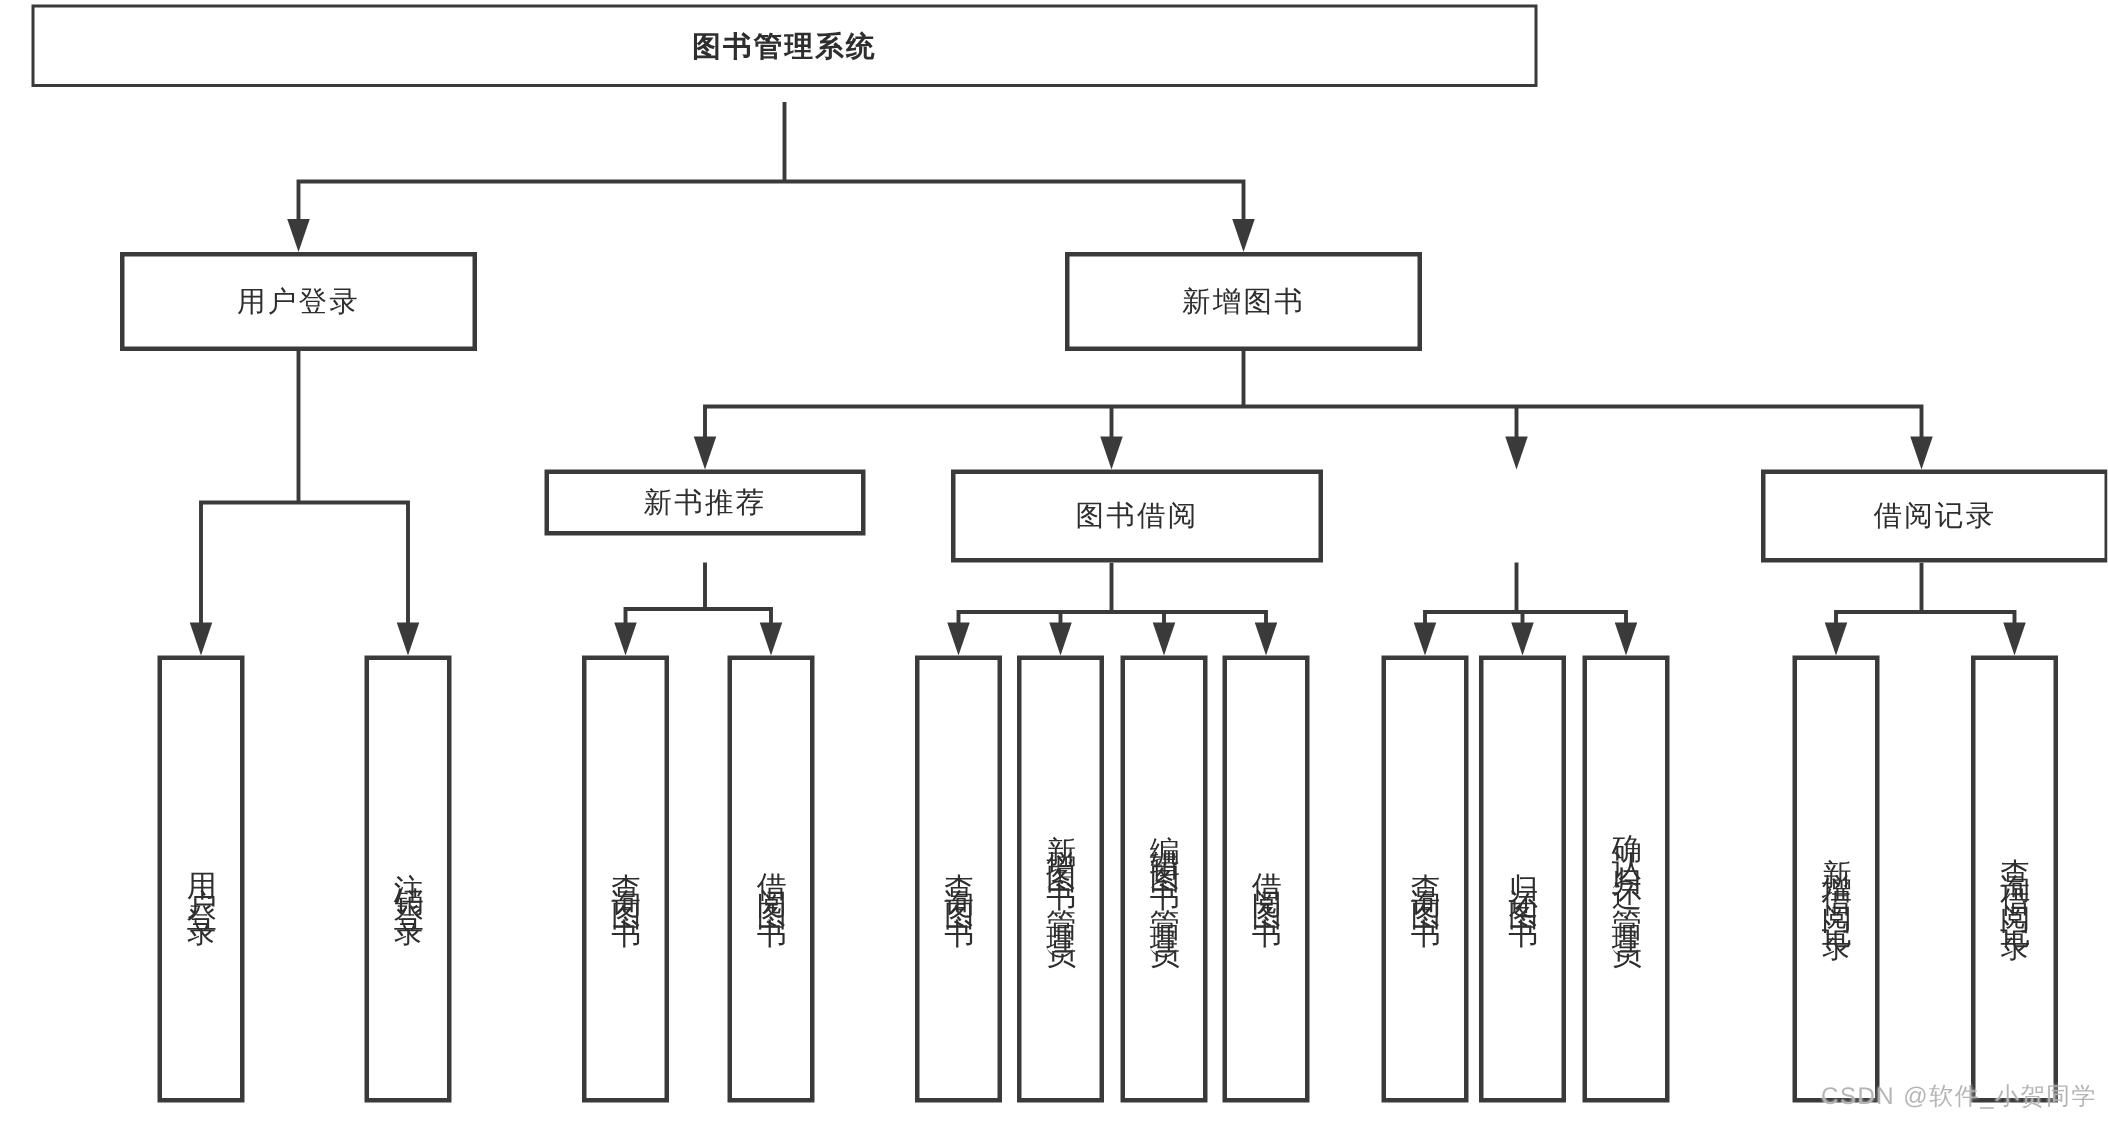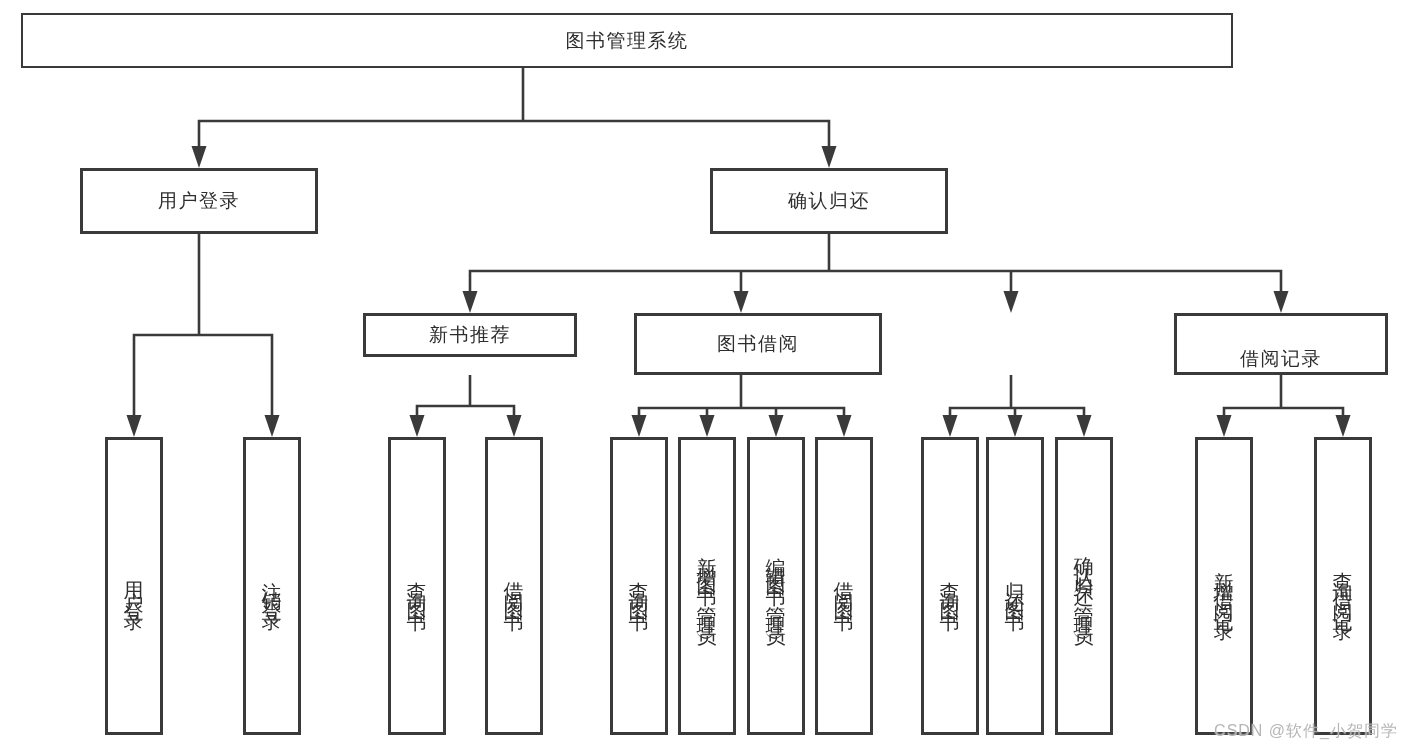--- a/index.html
+++ b/index.html
@@ -101,38 +101,38 @@
       <polygon points="768.5,415 783.5,415 776,437"></polygon>
       <polygon points="836.5,415 851.5,415 844,437"></polygon>
       <polygon points="942.5,415 957.5,415 950,437"></polygon>
       <polygon points="1007.5,415 1022.5,415 1015,437"></polygon>
       <polygon points="1076.5,415 1091.5,415 1084,437"></polygon>
       <polygon points="1216.5,415 1231.5,415 1224,437"></polygon>
       <polygon points="1335.5,415 1350.5,415 1343,437"></polygon>
     </g>
   </svg>
 
-  <div class="box lvl1" style="left:21px; top:13px; width:1212px; height:55px;">
+  <div class="box lvl1" style="left:21px; top:3px; width:1004px; height:55px;font-weight:bold;">
     <span class="lbl">图书管理系统</span>
   </div>
 
   <div class="box" style="left:80px; top:168px; width:238px; height:66px;">
     <span class="lbl">用户登录</span>
   </div>
   <div class="box" style="left:710px; top:168px; width:238px; height:66px;">
-    <span class="lbl">确认归还</span>
+    <span class="lbl">新增图书</span>
   </div>
 
   <div class="box" style="left:363px; top:313px; width:214px; height:44px;">
     <span class="lbl">新书推荐</span>
   </div>
   <div class="box" style="left:634px; top:313px; width:248px; height:62px;">
     <span class="lbl">图书借阅</span>
   </div>
-  <div class="box" style="left:1174px; top:313px; width:214px; height:62px;align-items:flex-end;">
+  <div class="box" style="left:1174px; top:313px; width:232px; height:62px;">
     <span class="lbl">借阅记录</span>
   </div>
 
   <div class="box v" style="left:105px; top:437px; width:58px; height:298px;">
     <span class="lbl">用户登录</span>
   </div>
   <div class="box v" style="left:243px; top:437px; width:58px; height:298px;">
     <span class="lbl">注销登录</span>
   </div>
 

